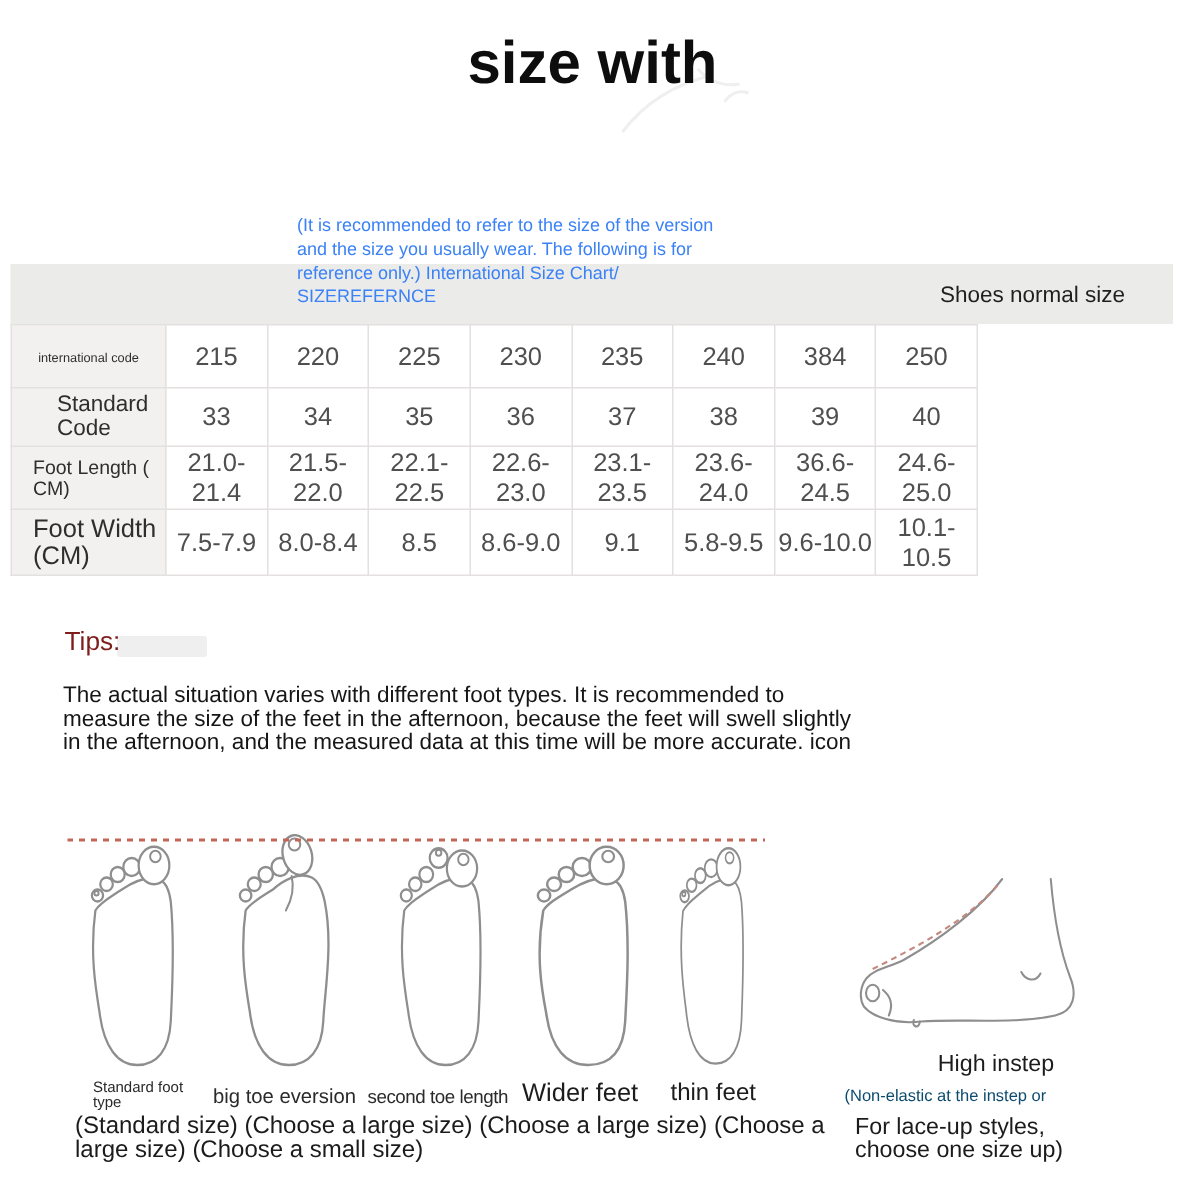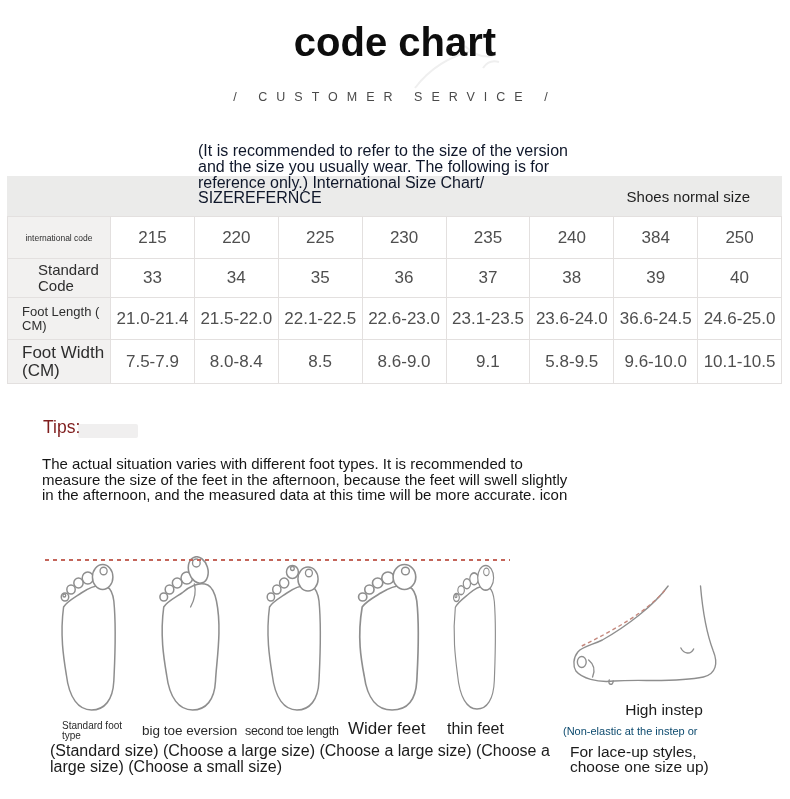--- a/index.html
+++ b/index.html
@@ -10,27 +10,27 @@
   .pre{white-space:pre-line;}
 
   
   .title{position:absolute;top:20px;left:0;width:100%;text-align:center;
          font-size:40px;font-weight:600;color:#0d0d0d;letter-spacing:0px;}
   .banner{position:absolute;top:90px;left:0;width:100%;text-align:center;
           font-size:12.5px;color:#4a4a4a;letter-spacing:9px;}
 
   
   .intro-note{position:absolute;left:198px;top:143px;width:440px;z-index:3;
-              font-size:16px;line-height:15.8px;color:#0f172a;}
+              font-size:12px;line-height:15.8px;color:#3b82f6;}
   .band{position:absolute;left:7px;top:176px;width:775px;height:40px;background:#ebebea;z-index:1;}
   .shoes-normal{position:absolute;right:32px;top:0;height:40px;display:flex;align-items:center;
                 font-size:15px;color:#1f1f1f;}
 
   
-  table.size{position:absolute;left:7px;top:216px;width:775px;border-collapse:collapse;
+  table.size{position:absolute;left:7px;top:216px;width:645px;border-collapse:collapse;
              table-layout:fixed;z-index:2;background:#ffffff;}
   table.size col.c0{width:103px;}
   table.size th,table.size td{border:1px solid #e3e0df;padding:0;margin:0;vertical-align:middle;}
   table.size th{background:#f2f1f0;font-weight:400;text-align:left;color:#2e2e2e;}
   table.size td{text-align:center;color:#4f4f4f;font-size:17px;}
   tr.r1{height:42px;} tr.r2{height:39px;} tr.r3{height:42px;} tr.r4{height:44px;}
   .lab-int{font-size:8.5px;text-align:center !important;color:#333;}
   .lab-std{font-size:15px;line-height:16px;padding-left:30px !important;}
   .lab-len{font-size:13px;line-height:14px;padding-left:14px !important;}
   .lab-wid{font-size:17px;line-height:18px;padding-left:14px !important;color:#222;}
@@ -69,22 +69,21 @@
 </style>
 </head>
 <body>
 
 <div class="canvas">
 
   <svg class="watermark" width="110" height="60" viewBox="0 0 110 60">
     <path d="M20 50 C 35 30, 55 18, 80 12 M 70 8 C 78 16, 88 20, 98 18 M 88 30 c 4 -6, 10 -8, 16 -6" fill="none" stroke="#e2e2e2" stroke-width="2"></path>
   </svg>
 
-  <div class="title">code chart</div>
-  <div class="banner">/ CUSTOMER SERVICE /</div>
+  <div class="title">size with</div>
 
   <div class="intro-note pre">(It is recommended to refer to the size of the version
 and the size you usually wear. The following is for
 reference only.) International Size Chart/
 SIZEREFERNCE</div>
 
   <div class="band">
     <div class="shoes-normal">Shoes normal size</div>
   </div>
 

